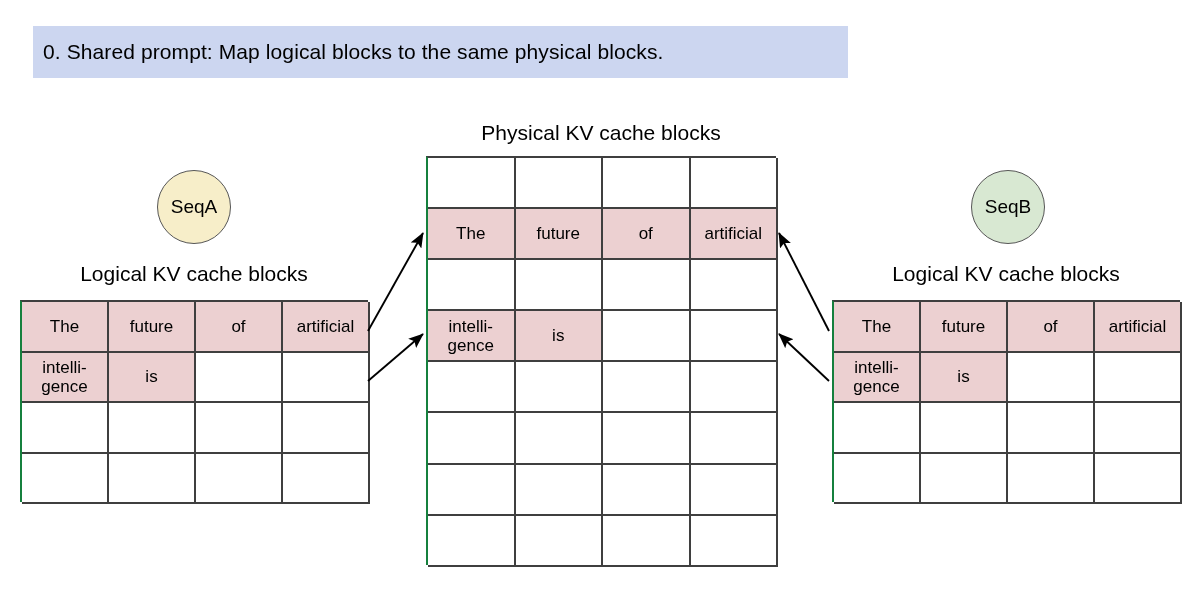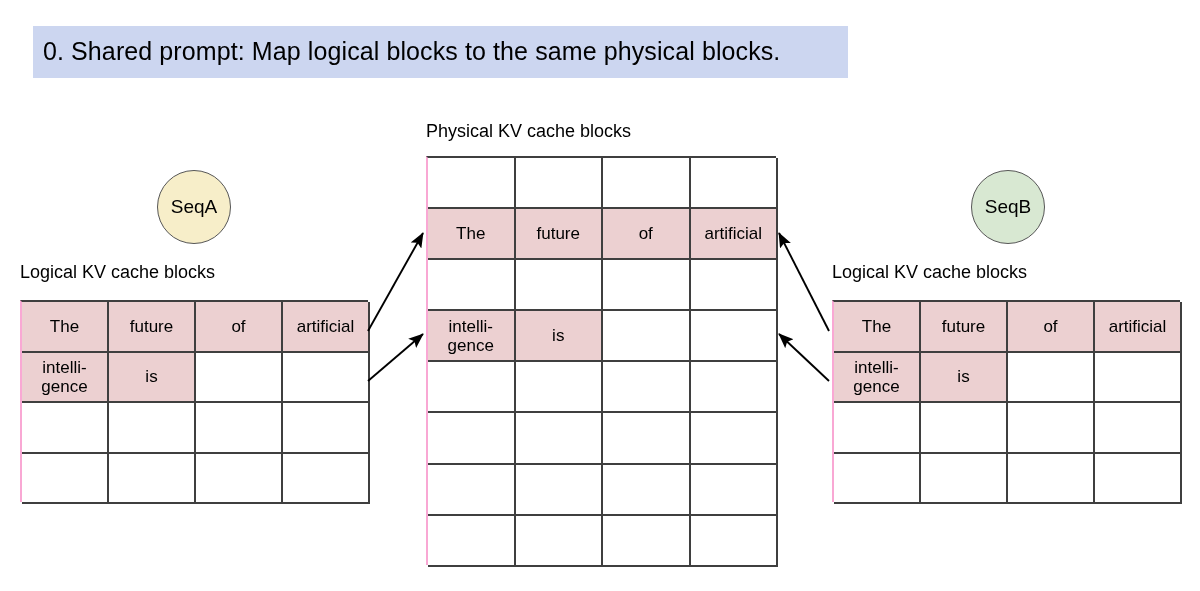--- a/index.html
+++ b/index.html
@@ -23,32 +23,32 @@
     top: 26px;
     width: 815px;
     height: 52px;
     background: #ccd6f0;
     display: flex;
     align-items: center;
     padding-left: 10px;
     box-sizing: border-box;
   }
   #banner-text {
-    font-size: 25px;
+    font-size: 21px;
     line-height: 1.1;
     letter-spacing: 0.1px;
     white-space: nowrap;
   }
 
   
   .caption {
     position: absolute;
-    font-size: 18px;
+    font-size: 21px;
     white-space: nowrap;
-    text-align: left;
+    text-align: center;
   }
   #caption-physical { left: 426px; top: 121px; width: 350px; }
   #caption-left     { left: 20px;  top: 262px; width: 348px; }
   #caption-right    { left: 832px; top: 262px; width: 348px; }
 
   
   .seq-badge {
     position: absolute;
     width: 74px;
     height: 74px;
@@ -65,21 +65,21 @@
   #seq-a { left: 157px; top: 170px; background: #f7eec9; }
   #seq-b { left: 971px; top: 170px; background: #d8e8d2; }
   .seq-badge span { display: block; }
 
   
   .grid {
     position: absolute;
     display: grid;
     box-sizing: border-box;
     border-top: 2px solid #3f3f3f;
-    border-left: 2px solid #f9a8d4;
+    border-left: 2px solid #15803d;
   }
   .cell {
     box-sizing: border-box;
     border-right: 2px solid #3f3f3f;
     border-bottom: 2px solid #3f3f3f;
     background: #ffffff;
     display: flex;
     align-items: center;
     justify-content: center;
     text-align: center;

